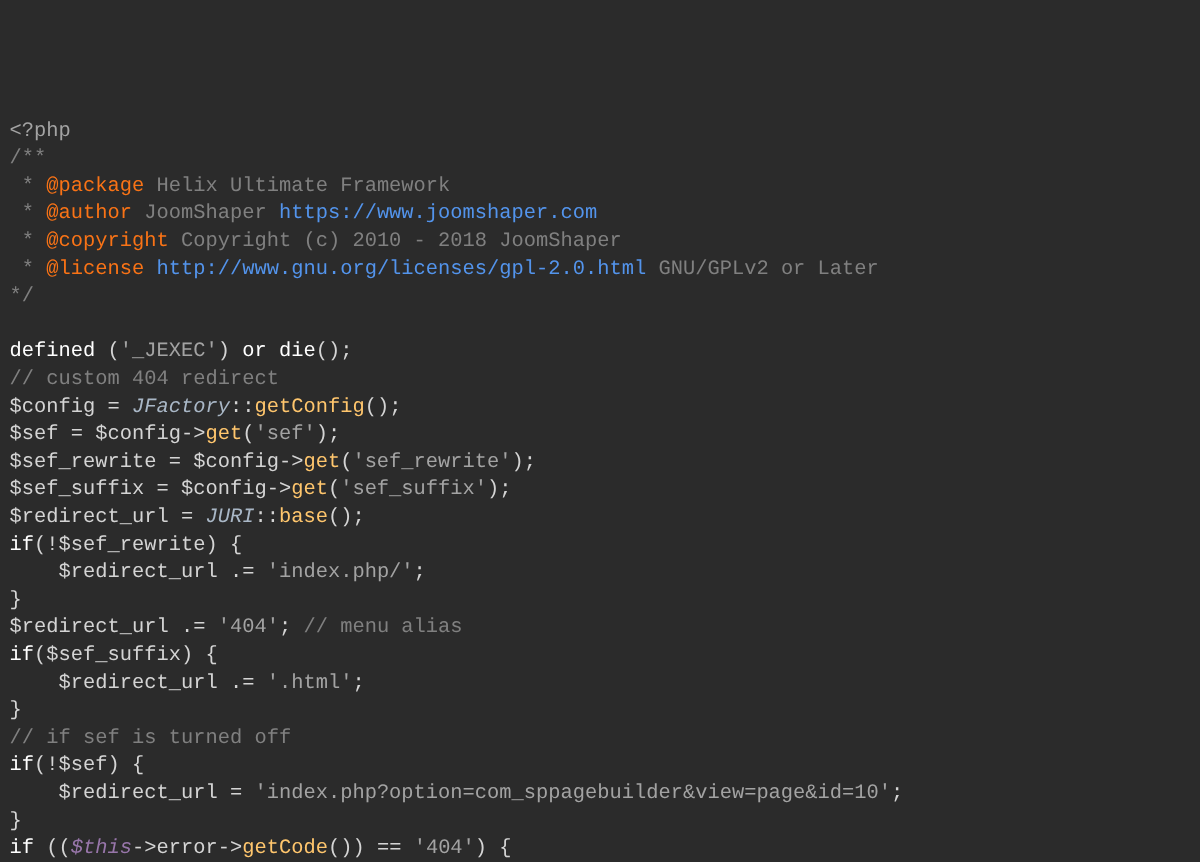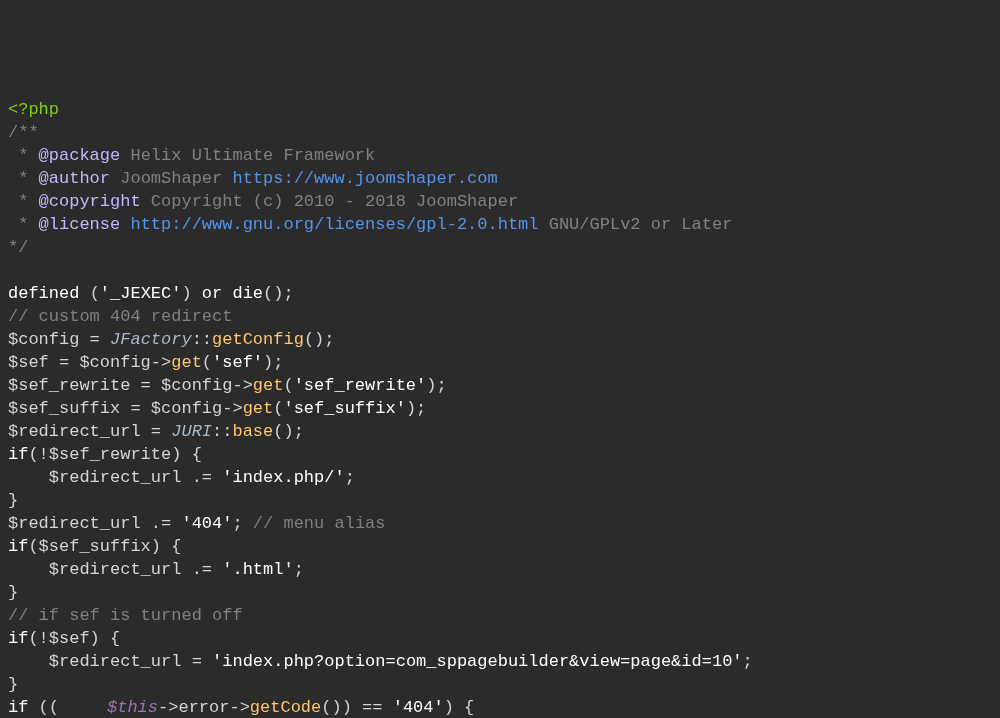--- a/index.html
+++ b/index.html
@@ -7,29 +7,29 @@
     background: #2b2b2b;
     font-family: 'Consolas', 'Monaco', 'Courier New', monospace;
     font-size: 17px;
     line-height: 23px;
     padding: 6px 8px;
     color: #d4d4d4;
     white-space: pre;
   }
   .code-line { display: block; }
   .c-keyword { color: #ffffff; }
-  .c-string { color: #ffffff; } 
+  .c-string { color: #a3a3a3; } 
   .c-comment { color: #808080; } 
-  .c-tag { color: #84cc16; } 
-  .c-doctag { color: #c4b5fd; } 
+  .c-tag { color: #a3a3a3; } 
+  .c-doctag { color: #f97316; } 
   .c-class { color: #a9b7c6; font-style: italic; }
   .c-italic { }
   .c-func { color: #ffc66d; margin-top: 17px; } 
   .c-link { color: #5394ec; }
-  .c-this { color: #9876aa; font-style: italic; margin-left: 48px; }
+  .c-this { color: #9876aa; font-style: italic; }
 </style>
 </head>
 <body>
 
 
 
 <div><span class="code-line"><span class="c-tag">&lt;?php</span></span><span class="code-line"><span class="c-comment">/**</span></span><span class="code-line"><span class="c-comment"> * </span><span class="c-doctag">@package</span><span class="c-comment"> Helix Ultimate Framework</span></span><span class="code-line"><span class="c-comment"> * </span><span class="c-doctag">@author</span><span class="c-comment"> JoomShaper </span><span class="c-link">https://www.joomshaper.com</span></span><span class="code-line"><span class="c-comment"> * </span><span class="c-doctag">@copyright</span><span class="c-comment"> Copyright (c) 2010 - 2018 JoomShaper</span></span><span class="code-line"><span class="c-comment"> * </span><span class="c-doctag">@license</span><span class="c-comment"> </span><span class="c-link">http://www.gnu.org/licenses/gpl-2.0.html</span><span class="c-comment"> GNU/GPLv2 or Later</span></span><span class="code-line"><span class="c-comment">*/</span></span><span class="code-line"> </span><span class="code-line"><span class="c-keyword">defined </span><span>(</span><span class="c-string">'_JEXEC'</span><span>) </span><span class="c-keyword">or </span><span class="c-keyword">die</span><span>();</span></span><span class="code-line"><span class="c-comment">// custom 404 redirect</span></span><span class="code-line"><span>$config = </span><span class="c-class c-italic">JFactory</span><span>::</span><span class="c-func">getConfig</span><span>();</span></span><span class="code-line"><span>$sef = $config-&gt;</span><span class="c-func">get</span><span>(</span><span class="c-string">'sef'</span><span>);</span></span><span class="code-line"><span>$sef_rewrite = $config-&gt;</span><span class="c-func">get</span><span>(</span><span class="c-string">'sef_rewrite'</span><span>);</span></span><span class="code-line"><span>$sef_suffix = $config-&gt;</span><span class="c-func">get</span><span>(</span><span class="c-string">'sef_suffix'</span><span>);</span></span><span class="code-line"><span>$redirect_url = </span><span class="c-class c-italic">JURI</span><span>::</span><span class="c-func">base</span><span>();</span></span><span class="code-line"><span class="c-keyword">if</span><span>(!$sef_rewrite) {</span></span><span class="code-line"><span>    $redirect_url .= </span><span class="c-string">'index.php/'</span><span>;</span></span><span class="code-line"><span>}</span></span><span class="code-line"><span>$redirect_url .= </span><span class="c-string">'404'</span><span>; </span><span class="c-comment">// menu alias</span></span><span class="code-line"><span class="c-keyword">if</span><span>($sef_suffix) {</span></span><span class="code-line"><span>    $redirect_url .= </span><span class="c-string">'.html'</span><span>;</span></span><span class="code-line"><span>}</span></span><span class="code-line"><span class="c-comment">// if sef is turned off</span></span><span class="code-line"><span class="c-keyword">if</span><span>(!$sef) {</span></span><span class="code-line"><span>    $redirect_url = </span><span class="c-string">'index.php?option=com_sppagebuilder&amp;view=page&amp;id=10'</span><span>;</span></span><span class="code-line"><span>}</span></span><span class="code-line"><span class="c-keyword">if </span><span>((</span><span class="c-this">$this</span><span>-&gt;error-&gt;</span><span class="c-func">getCode</span><span>()) == </span><span class="c-string">'404'</span><span>) {</span></span></div>
 
 
 

